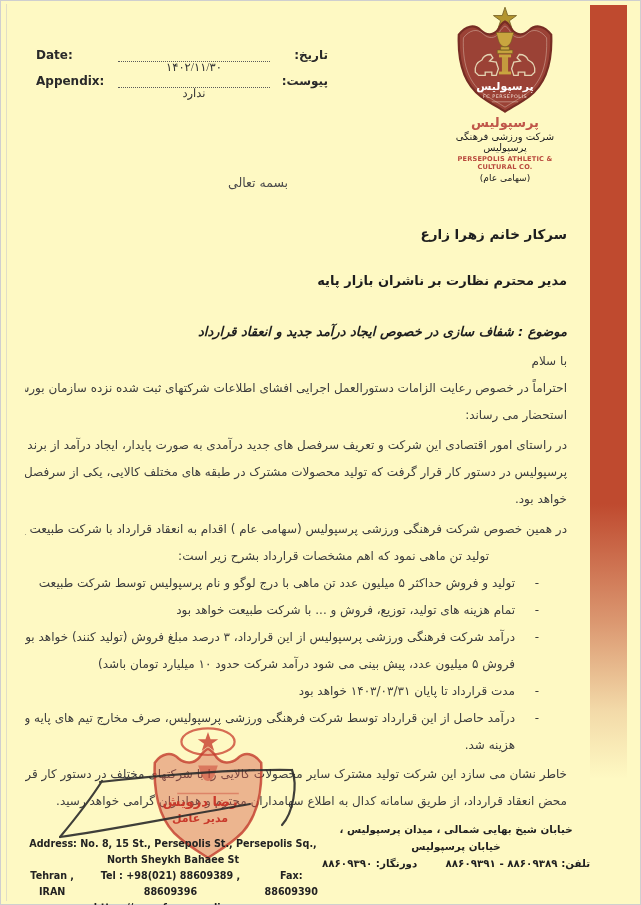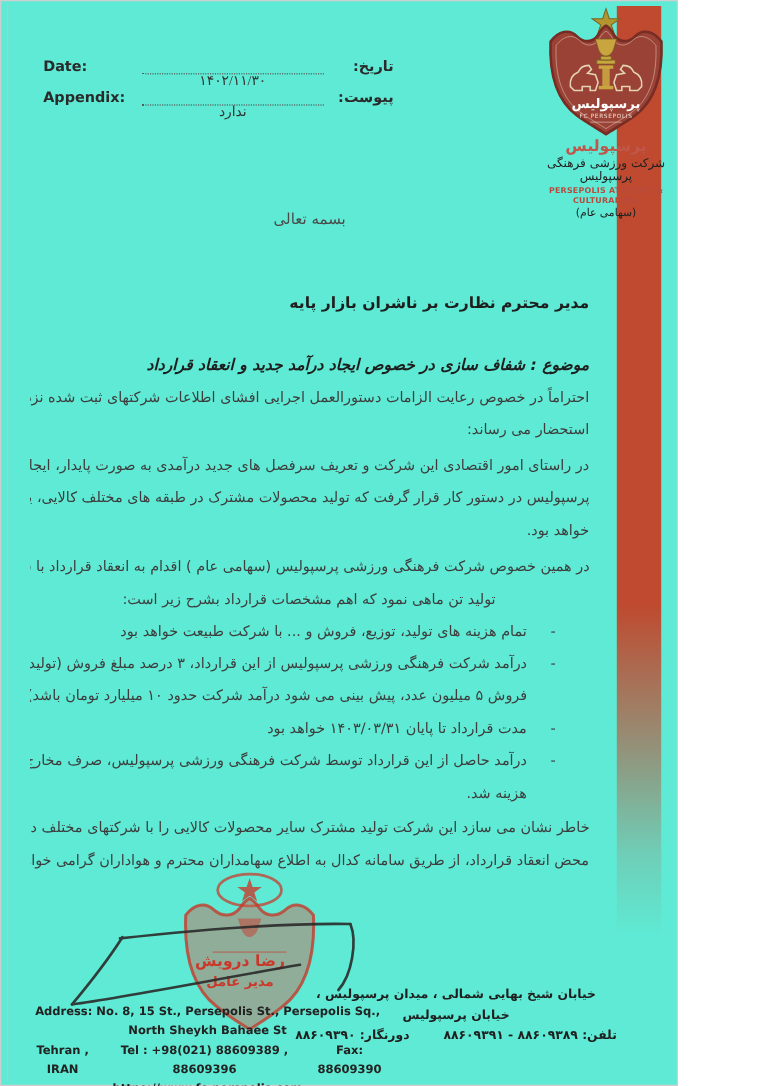--- a/index.html
+++ b/index.html
@@ -1,17 +1,17 @@
 <!DOCTYPE html>
 <html lang="fa"><head>
 <meta charset="utf-8">
 <style>
   html,body{margin:0;padding:0;}
   .page{
-    position:relative; width:565px; height:905px; background:#5eead4;
+    position:relative; width:641px; height:905px; background:#fef9c3;
     font-family:"DejaVu Sans", sans-serif; overflow:hidden; color:#3d3d3d;
     box-shadow: inset 0 0 0 1px #cfcfcf;
   }
   .scan-edge{position:absolute; left:6px; top:4px; bottom:4px; width:1px; background:#c9c9c9; opacity:.55;}
   
   .accent-bar{
     position:absolute; right:14px; top:5px; width:37px; height:860px;
     background:linear-gradient(#bf4a2f 0%, #bf4a2f 58%, rgba(191,74,47,.55) 72%, rgba(191,74,47,.18) 82%, rgba(191,74,47,0) 90%);
   }
   
@@ -90,33 +90,36 @@
     </svg>
     <div class="name-fa">پرسپولیس</div>
     <div class="company-fa">شرکت ورزشی فرهنگی پرسپولیس</div>
     <div class="company-en">PERSEPOLIS ATHLETIC &amp; CULTURAL CO.</div>
     <div class="company-type">(سهامی عام)</div>
   </div>
 
   <div class="besmele">بسمه تعالی</div>
 
   <div class="letter-body">
+    <div class="ln bold" style="font-size:13.5px;">سرکار خانم زهرا زارع</div>
     <div class="ln bold mt5">مدیر محترم  نظارت بر ناشران بازار پایه</div>
     <div class="ln bold mt7">موضوع : شفاف سازی در خصوص ایجاد درآمد جدید و انعقاد قرارداد</div>
+    <div class="ln mt3">با سلام</div>
 
     <div class="ln just">احتراماً در خصوص رعایت الزامات دستورالعمل اجرایی افشای اطلاعات شرکتهای ثبت شده نزده سازمان بورس و اوراق بهادار، به</div>
     <div class="ln">استحضار می رساند:</div>
 
     <div class="ln just mt3">در راستای امور اقتصادی این شرکت و تعریف سرفصل های جدید درآمدی به صورت پایدار، ایجاد درآمد از برند و لوگوی باشگاه بزرگ</div>
     <div class="ln just">پرسپولیس در دستور کار قرار گرفت که تولید محصولات مشترک در طبقه های مختلف کالایی، یکی از سرفصل های جدید درآمدی</div>
     <div class="ln">خواهد بود.</div>
 
     <div class="ln just mt3">در همین خصوص شرکت فرهنگی ورزشی پرسپولیس (سهامی عام ) اقدام به انعقاد قرارداد با شرکت طبیعت پارس کهن با موضوع</div>
     <div class="ln indent-r">تولید تن ماهی نمود که اهم مشخصات قرارداد بشرح زیر است:</div>
 
+    <div class="ln brow"><span class="dash">-</span><span>تولید و فروش حداکثر ۵ میلیون عدد تن ماهی با درج لوگو و نام پرسپولیس توسط شرکت طبیعت</span></div>
     <div class="ln brow"><span class="dash">-</span><span>تمام هزینه های تولید، توزیع، فروش و ... با شرکت طبیعت خواهد بود</span></div>
     <div class="ln brow just"><span class="dash">-</span><span>درآمد شرکت فرهنگی ورزشی پرسپولیس از این قرارداد، ۳ درصد مبلغ فروش (تولید کنند) خواهد بود. ( در صورت تحقق</span></div>
     <div class="ln bcont">فروش ۵ میلیون عدد، پیش بینی می شود درآمد شرکت حدود ۱۰ میلیارد تومان باشد)</div>
     <div class="ln brow"><span class="dash">-</span><span>مدت قرارداد تا پایان ۱۴۰۳/۰۳/۳۱ خواهد بود</span></div>
     <div class="ln brow just"><span class="dash">-</span><span>درآمد حاصل از این قرارداد توسط شرکت فرهنگی ورزشی پرسپولیس، صرف مخارج تیم های پایه و هزینه های پرسنلی</span></div>
     <div class="ln bcont">هزینه شد.</div>
 
     <div class="ln just mt2">خاطر نشان می سازد این شرکت تولید مشترک سایر محصولات کالایی را با شرکتهای مختلف در دستور کار قرار داده است که به</div>
     <div class="ln">محض انعقاد قرارداد، از طریق سامانه کدال به اطلاع سهامداران محترم و هواداران گرامی خواهد رسید.</div>
   </div>

